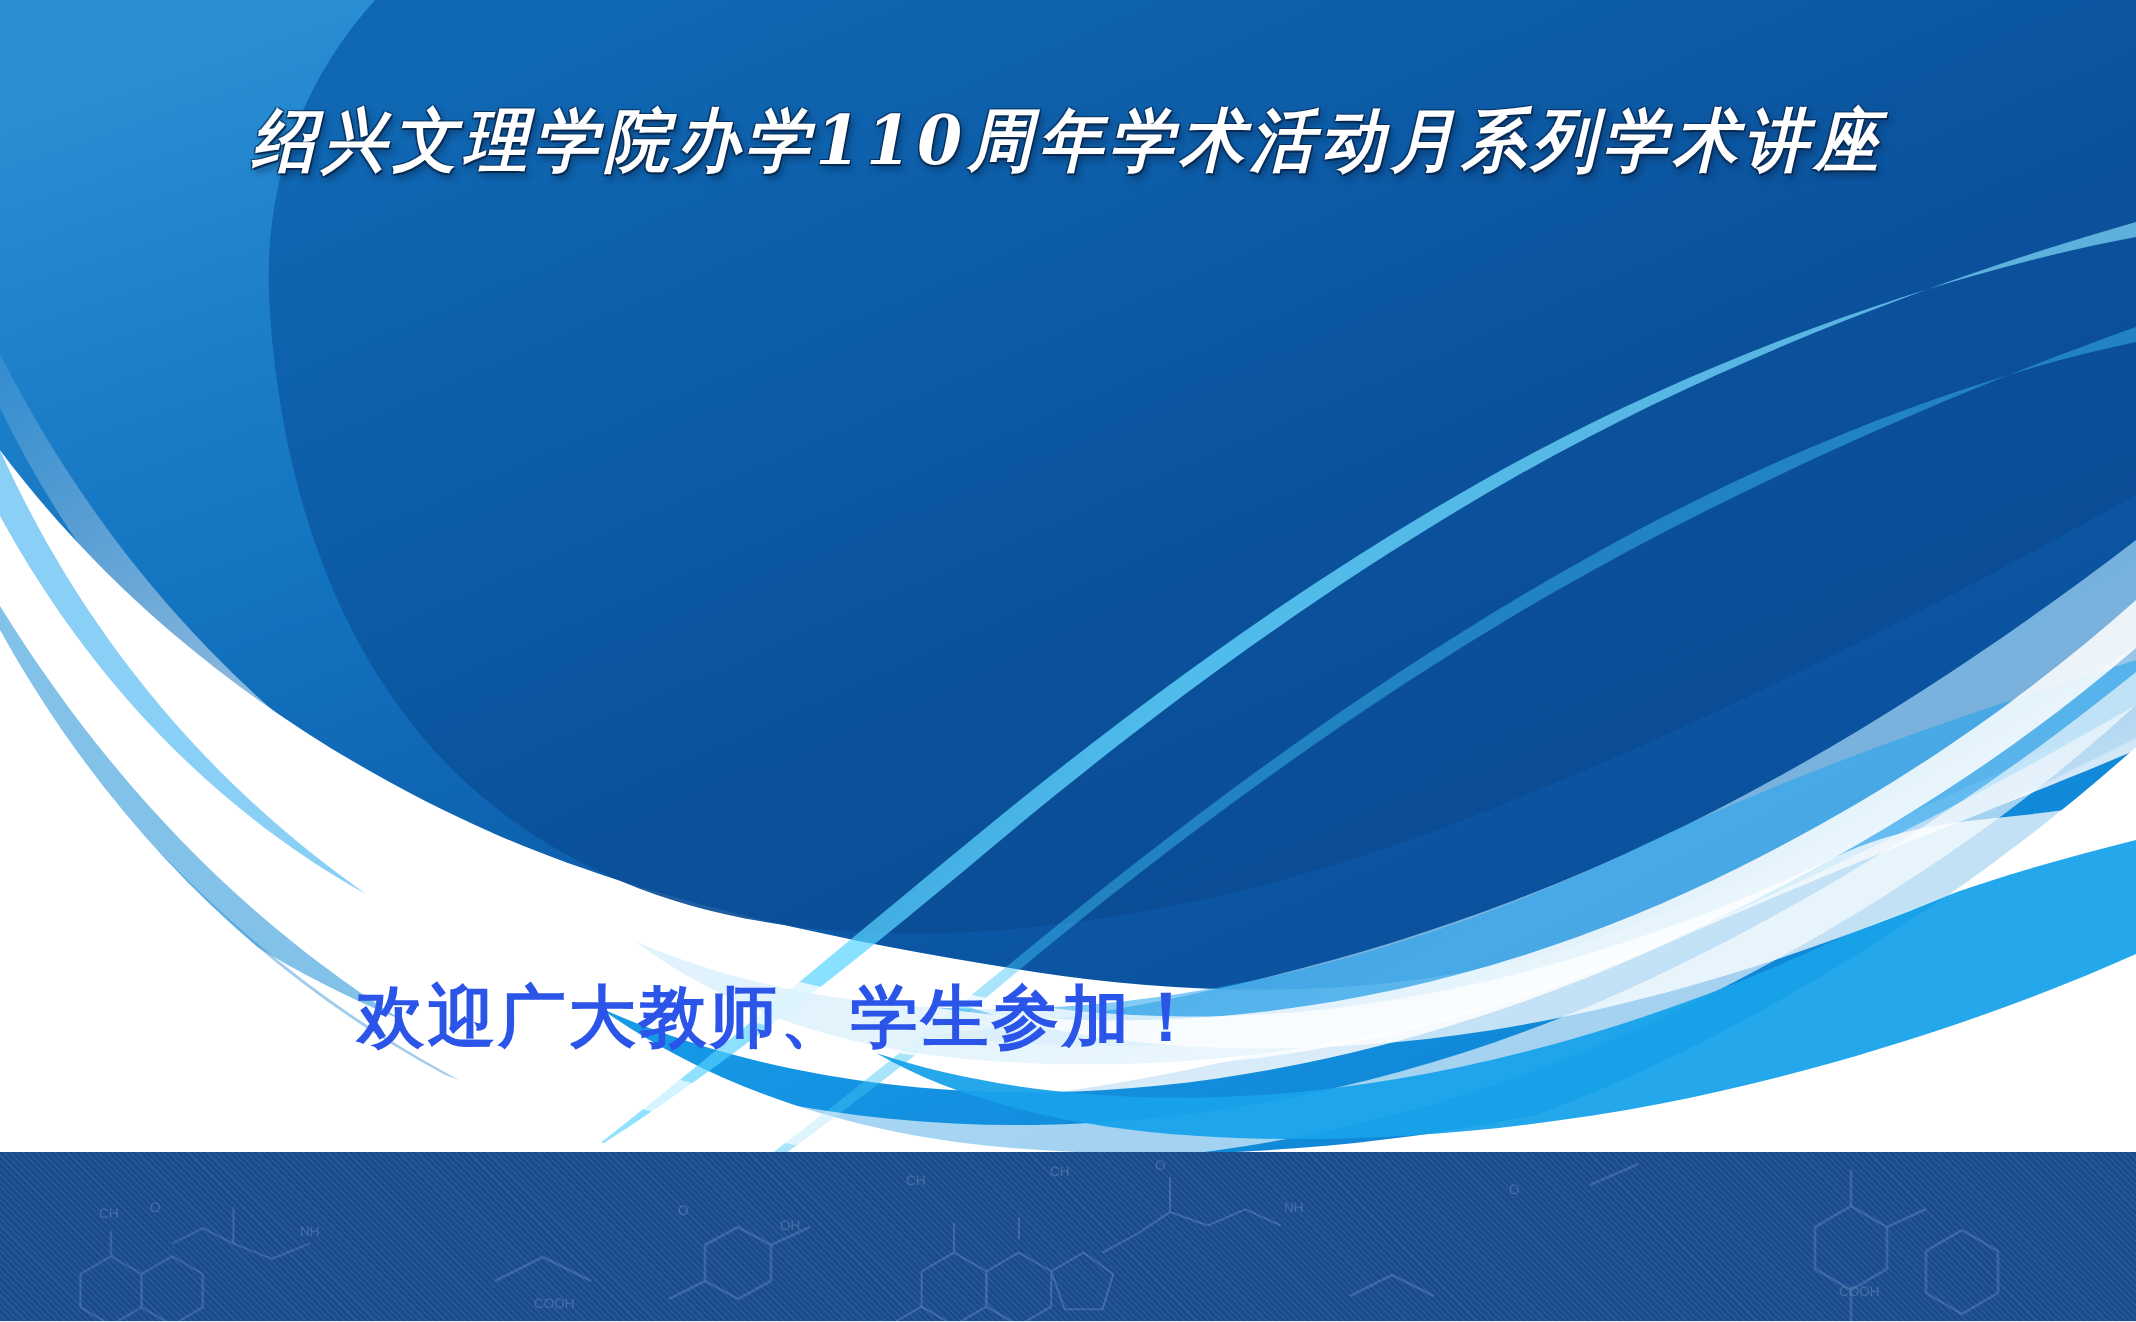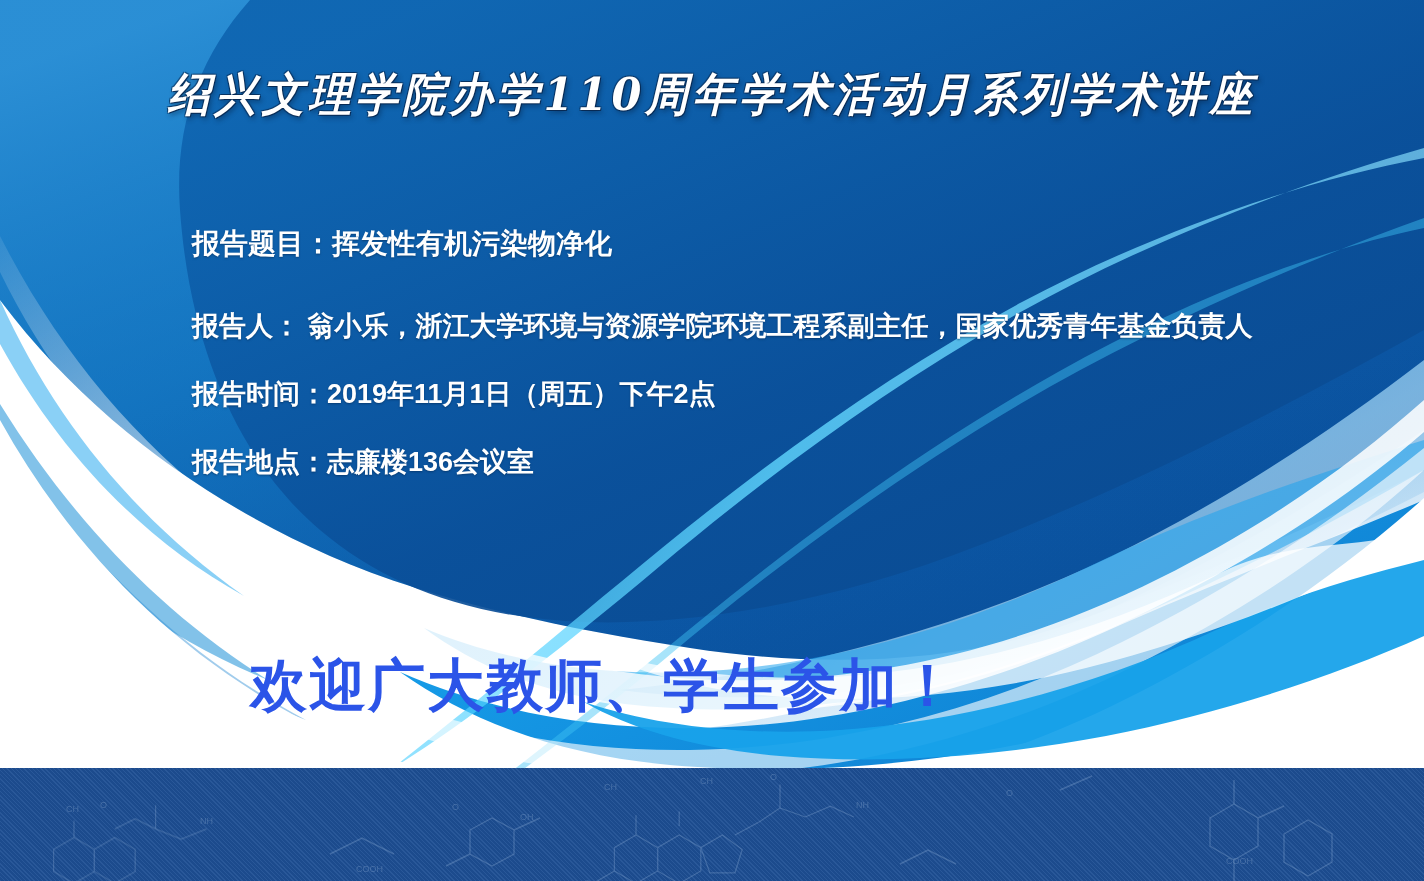--- a/index.html
+++ b/index.html
@@ -100,23 +100,23 @@
     text-shadow: 0 1px 2px rgba(6,40,80,0.55);
     line-height: 1.15;
   }
   .info-line.l1 { font-size: 28px; margin-bottom: 51px; }
   .info-line.l2 { font-size: 27px; margin-bottom: 37px; }
   .info-line.l3 { font-size: 27px; margin-bottom: 37px; }
   .info-line.l4 { font-size: 27px; }
 
   .welcome {
     position: absolute;
-    left: 250px;
+    left: 238px;
     top: 648px;
-    font-size: 57px;
+    font-size: 45px;
     font-weight: 700;
     color: #2b54e8;
     letter-spacing: 2px;
     white-space: nowrap;
   }
 </style>
 </head>
 <body>
 
 <div class="poster">
@@ -346,23 +346,17 @@
         <text x="1226" y="96">COOH</text>
         <text x="356" y="104">COOH</text>
       </g>
     </svg>
   </div>
 
   <div class="content">
 
     <div class="poster-title">绍兴文理学院办学110周年学术活动月系列学术讲座</div>
 
-    <div class="info-list">
-      <div class="info-line l1">报告题目：挥发性有机污染物净化</div>
-      <div class="info-line l2">报告人：  翁小乐，浙江大学环境与资源学院环境工程系副主任，国家优秀青年基金负责人</div>
-      <div class="info-line l3">报告时间：2019年11月1日（周五）下午2点</div>
-      <div class="info-line l4">报告地点：志廉楼136会议室</div>
-    </div>
 
     <div class="welcome">欢迎广大教师、学生参加！</div>
 
   </div>
 </div>
 
 </body></html>

